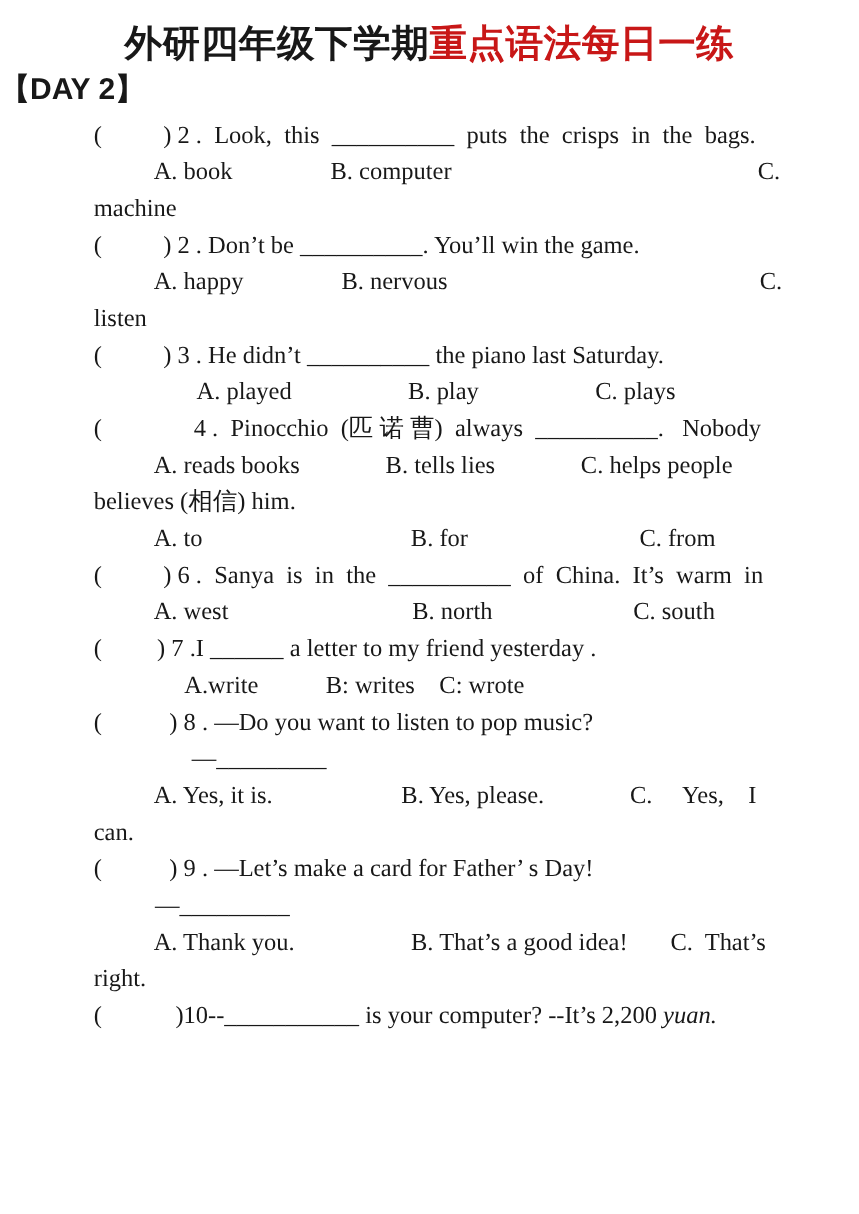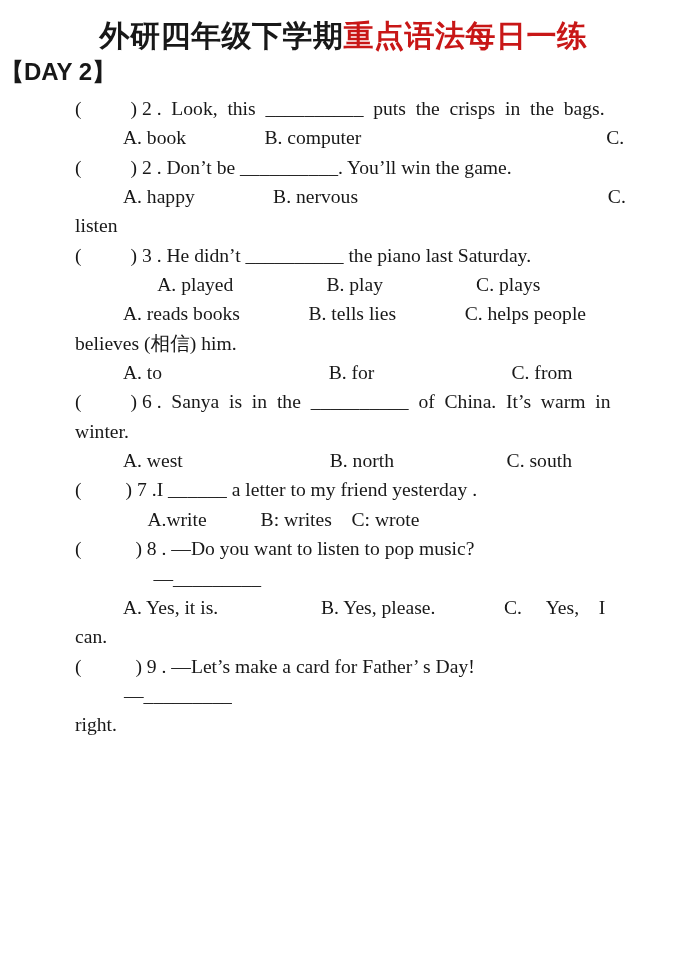--- a/index.html
+++ b/index.html
@@ -43,34 +43,37 @@
 <body>
 
 <div class="page" style="color: rgb(24, 24, 24); background: rgb(255, 255, 255);">
   <div class="title">
     <span>外研四年级下学期</span><span class="red">重点语法每日一练</span>
   </div>
   <div class="subtitle">【DAY 2】</div>
   <div class="content" id="content">
       <div class="line"><span>(          ) 2 .  Look,  this  __________  puts  the  crisps  in  the  bags.</span></div>
       <div class="line"><span>          A. book                B. computer                                                  C.</span></div>
+      <div class="line"><span>machine</span></div>
       <div class="line"><span>(          ) 2 . Don’t be __________. You’ll win the game.</span></div>
       <div class="line"><span>          A. happy                B. nervous                                                   C.</span></div>
       <div class="line"><span>listen</span></div>
       <div class="line"><span>(          ) 3 . He didn’t __________ the piano last Saturday.</span></div>
       <div class="line"><span>                 A. played                   B. play                   C. plays</span></div>
+      <div class="line"><span>(               4 .  Pinocchio  (匹 诺 曹)  always  __________.   Nobody</span></div>
       <div class="line"><span>          A. reads books              B. tells lies              C. helps people</span></div>
       <div class="line"><span>believes (相信) him.</span></div>
       <div class="line"><span>          A. to                                  B. for                            C. from</span></div>
       <div class="line"><span>(          ) 6 .  Sanya  is  in  the  __________  of  China.  It’s  warm  in</span></div>
-      <div class="line"><span>winter.</span></div>
       <div class="line"><span>          A. west                              B. north                       C. south</span></div>
       <div class="line"><span>(         ) 7 .I ______ a letter to my friend yesterday .</span></div>
       <div class="line"><span>               A.write           B: writes    C: wrote</span></div>
       <div class="line"><span>(           ) 8 . —Do you want to listen to pop music?</span></div>
       <div class="line"><span>                —_________</span></div>
       <div class="line"><span>          A. Yes, it is.                     B. Yes, please.              C.     Yes,    I</span></div>
       <div class="line"><span>can.</span></div>
       <div class="line"><span>(           ) 9 . —Let’s make a card for Father’ s Day!</span></div>
       <div class="line"><span>          —_________</span></div>
+      <div class="line"><span>          A. Thank you.                   B. That’s a good idea!       C.  That’s</span></div>
       <div class="line"><span>right.</span></div>
+      <div class="line"><span>(            )10--___________ is your computer? --It’s 2,200 </span><span class="it">yuan.</span></div>
     </div>
 </div>
 
 </body></html>

